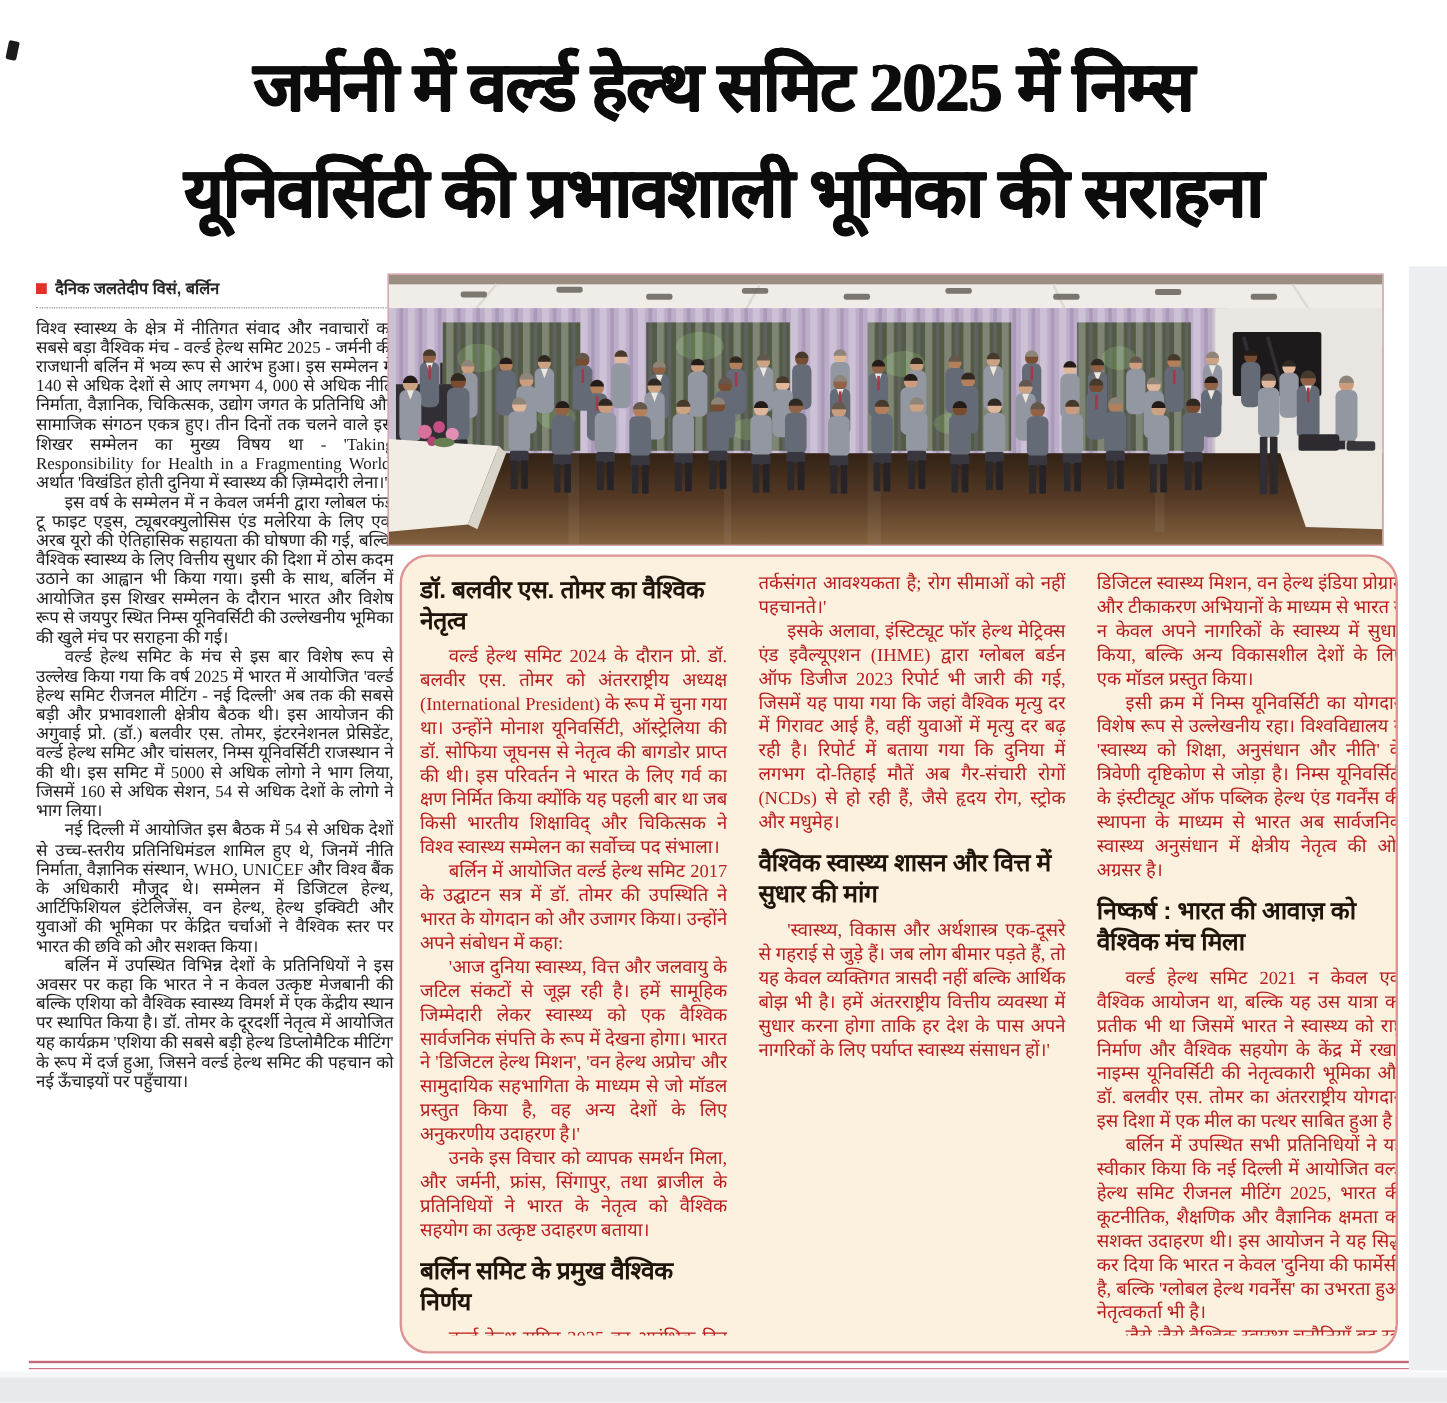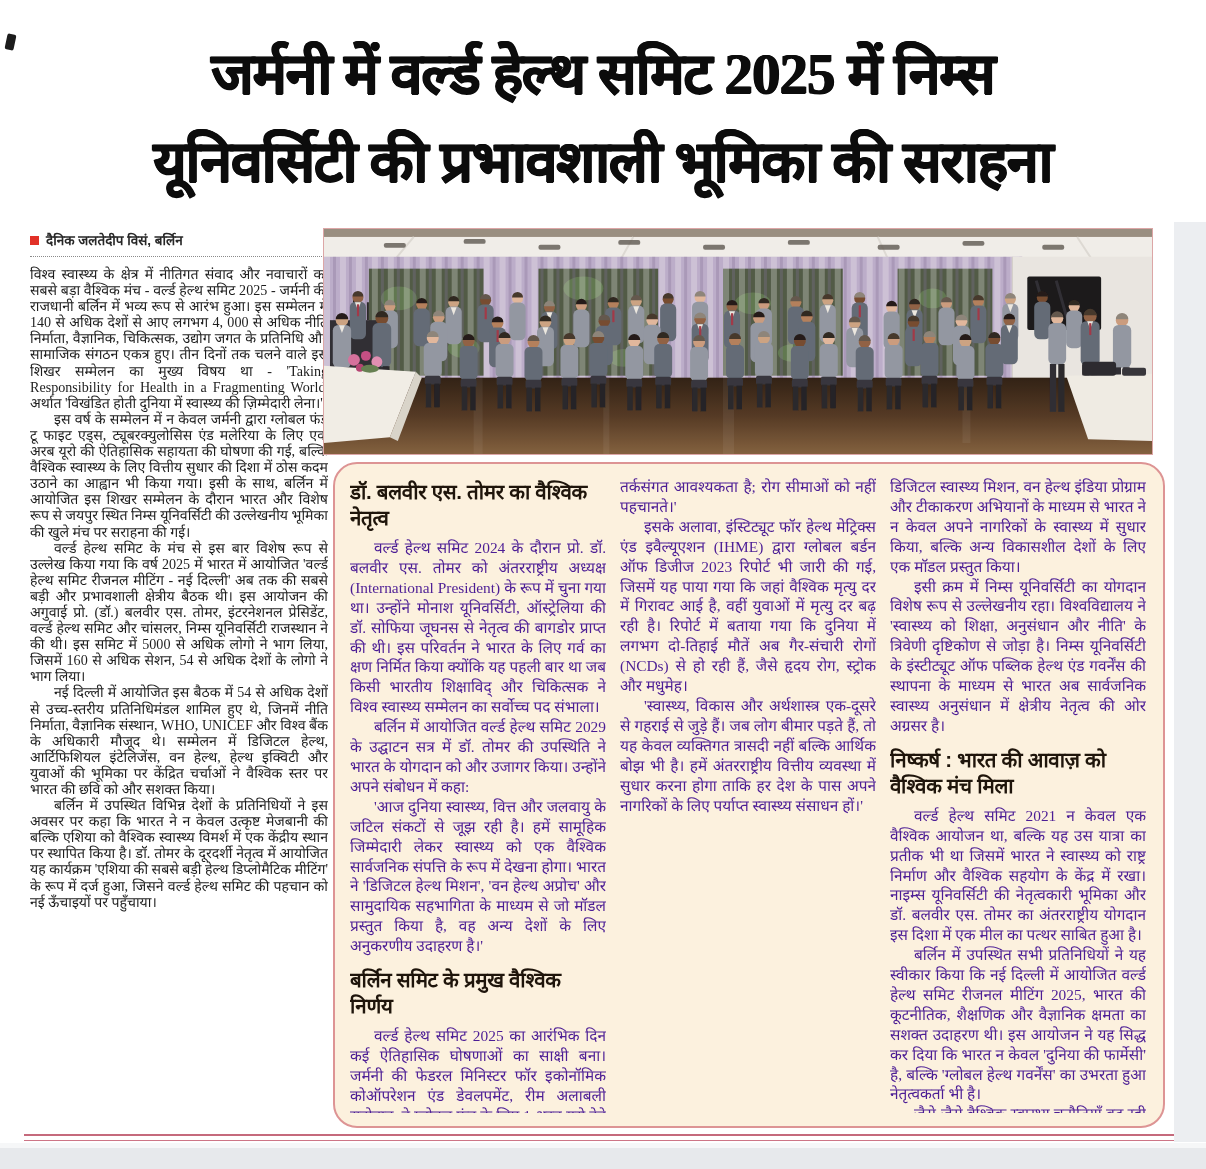--- a/index.html
+++ b/index.html
@@ -22,24 +22,24 @@
   .col1 .para{margin:0;font-size:14.1px;line-height:16.1px;text-align:justify;
               color:#1d1d1d;text-indent:24px;}
   .col1 .no-ind{text-indent:0;}
   
   .photo{position:absolute;left:323px;top:228px;width:830px;height:227px;
          border:1.5px solid #dca6a6;box-sizing:border-box;background:#beaecb;}
   .photo svg{display:block;width:100%;height:100%;}
   
   .hbox{position:absolute;left:333px;top:462px;width:832px;height:666px;box-sizing:border-box;
         background:#fcf1de;border:2.5px solid #dd9494;border-radius:24px;
-        padding:13px 15px;display:flex;gap:14px;overflow:hidden;}
+        padding:13px 15px;display:flex;gap:26px;overflow:hidden;}
   .hcol{flex:0 0 256px;width:256px;height:100%;overflow:hidden;}
   .hcol .para{margin:0;font-size:15.4px;line-height:19.9px;text-align:justify;
-              color:#4c1d95;text-indent:24px;}
+              color:#b91c1c;text-indent:24px;}
   .hcol .no-ind{text-indent:0;}
   .hcol .sec-head{font-family:"Liberation Sans","DejaVu Sans",sans-serif;
                   font-size:20.5px;line-height:26px;font-weight:700;color:#1f150b;
                   margin:11px 0 7px 0;letter-spacing:-0.3px;}
   .hcol .sec-head:first-child{margin-top:2px;}
   
   .bottom-rule{position:absolute;left:24px;top:1134px;width:1162px;height:4px;
                border-top:2.2px solid #c56a7c;border-bottom:1.4px solid #cd7586;}
   .scan-right{position:absolute;left:1174px;top:222px;width:32px;height:920px;background:#eceef1;}
   .scan-bottom{position:absolute;left:0;top:1148px;width:1206px;height:21px;background:#e7e9ec;}
@@ -425,28 +425,30 @@
         <rect x="800" y="140" width="24" height="8" rx="2" fill="#2a2a32"></rect>
       </g>
       <rect width="830" height="227" fill="#f3d9b8" opacity="0.07"></rect>
     </svg>
   </div>
 
   <div class="hbox">
     <div class="hcol">
         <h3 class="sec-head">डॉ. बलवीर एस. तोमर का वैश्विक नेतृत्व</h3>
         <p class="para">वर्ल्ड हेल्थ समिट 2024 के दौरान प्रो. डॉ. बलवीर एस. तोमर को अंतरराष्ट्रीय अध्यक्ष (International President) के रूप में चुना गया था। उन्होंने मोनाश यूनिवर्सिटी, ऑस्ट्रेलिया की डॉ. सोफिया जूघनस से नेतृत्व की बागडोर प्राप्त की थी। इस परिवर्तन ने भारत के लिए गर्व का क्षण निर्मित किया क्योंकि यह पहली बार था जब किसी भारतीय शिक्षाविद् और चिकित्सक ने विश्व स्वास्थ्य सम्मेलन का सर्वोच्च पद संभाला।</p>
-        <p class="para">बर्लिन में आयोजित वर्ल्ड हेल्थ समिट 2029 के उद्घाटन सत्र में डॉ. तोमर की उपस्थिति ने भारत के योगदान को और उजागर किया। उन्होंने अपने संबोधन में कहा:</p>
+        <p class="para">बर्लिन में आयोजित वर्ल्ड हेल्थ समिट 2017 के उद्घाटन सत्र में डॉ. तोमर की उपस्थिति ने भारत के योगदान को और उजागर किया। उन्होंने अपने संबोधन में कहा:</p>
         <p class="para">'आज दुनिया स्वास्थ्य, वित्त और जलवायु के जटिल संकटों से जूझ रही है। हमें सामूहिक जिम्मेदारी लेकर स्वास्थ्य को एक वैश्विक सार्वजनिक संपत्ति के रूप में देखना होगा। भारत ने 'डिजिटल हेल्थ मिशन', 'वन हेल्थ अप्रोच' और सामुदायिक सहभागिता के माध्यम से जो मॉडल प्रस्तुत किया है, वह अन्य देशों के लिए अनुकरणीय उदाहरण है।'</p>
+        <p class="para">उनके इस विचार को व्यापक समर्थन मिला, और जर्मनी, फ्रांस, सिंगापुर, तथा ब्राजील के प्रतिनिधियों ने भारत के नेतृत्व को वैश्विक सहयोग का उत्कृष्ट उदाहरण बताया।</p>
         <h3 class="sec-head">बर्लिन समिट के प्रमुख वैश्विक निर्णय</h3>
         <p class="para">वर्ल्ड हेल्थ समिट 2025 का आरंभिक दिन कई ऐतिहासिक घोषणाओं का साक्षी बना। जर्मनी की फेडरल मिनिस्टर फॉर इकोनॉमिक कोऑपरेशन एंड डेवलपमेंट, रीम अलाबली रादोवान, ने ग्लोबल फंड के लिए 1 अरब यूरो देने की घोषणा की। उन्होंने कहा कि 'स्वास्थ्य सुरक्षा केवल नैतिक कर्तव्य नहीं, बल्कि</p>
       </div>
     <div class="hcol">
         <p class="para no-ind">तर्कसंगत आवश्यकता है; रोग सीमाओं को नहीं पहचानते।'</p>
         <p class="para">इसके अलावा, इंस्टिट्यूट फॉर हेल्थ मेट्रिक्स एंड इवैल्यूएशन (IHME) द्वारा ग्लोबल बर्डन ऑफ डिजीज 2023 रिपोर्ट भी जारी की गई, जिसमें यह पाया गया कि जहां वैश्विक मृत्यु दर में गिरावट आई है, वहीं युवाओं में मृत्यु दर बढ़ रही है। रिपोर्ट में बताया गया कि दुनिया में लगभग दो-तिहाई मौतें अब गैर-संचारी रोगों (NCDs) से हो रही हैं, जैसे हृदय रोग, स्ट्रोक और मधुमेह।</p>
+        <h3 class="sec-head">वैश्विक स्वास्थ्य शासन और वित्त में सुधार की मांग</h3>
         <p class="para">'स्वास्थ्य, विकास और अर्थशास्त्र एक-दूसरे से गहराई से जुड़े हैं। जब लोग बीमार पड़ते हैं, तो यह केवल व्यक्तिगत त्रासदी नहीं बल्कि आर्थिक बोझ भी है। हमें अंतरराष्ट्रीय वित्तीय व्यवस्था में सुधार करना होगा ताकि हर देश के पास अपने नागरिकों के लिए पर्याप्त स्वास्थ्य संसाधन हों।'</p>
       </div>
     <div class="hcol">
         <p class="para no-ind">डिजिटल स्वास्थ्य मिशन, वन हेल्थ इंडिया प्रोग्राम और टीकाकरण अभियानों के माध्यम से भारत ने न केवल अपने नागरिकों के स्वास्थ्य में सुधार किया, बल्कि अन्य विकासशील देशों के लिए एक मॉडल प्रस्तुत किया।</p>
         <p class="para">इसी क्रम में निम्स यूनिवर्सिटी का योगदान विशेष रूप से उल्लेखनीय रहा। विश्वविद्यालय ने 'स्वास्थ्य को शिक्षा, अनुसंधान और नीति' के त्रिवेणी दृष्टिकोण से जोड़ा है। निम्स यूनिवर्सिटी के इंस्टीट्यूट ऑफ पब्लिक हेल्थ एंड गवर्नेंस की स्थापना के माध्यम से भारत अब सार्वजनिक स्वास्थ्य अनुसंधान में क्षेत्रीय नेतृत्व की ओर अग्रसर है।</p>
         <h3 class="sec-head">निष्कर्ष : भारत की आवाज़ को वैश्विक मंच मिला</h3>
         <p class="para">वर्ल्ड हेल्थ समिट 2021 न केवल एक वैश्विक आयोजन था, बल्कि यह उस यात्रा का प्रतीक भी था जिसमें भारत ने स्वास्थ्य को राष्ट्र निर्माण और वैश्विक सहयोग के केंद्र में रखा। नाइम्स यूनिवर्सिटी की नेतृत्वकारी भूमिका और डॉ. बलवीर एस. तोमर का अंतरराष्ट्रीय योगदान इस दिशा में एक मील का पत्थर साबित हुआ है।</p>
         <p class="para">बर्लिन में उपस्थित सभी प्रतिनिधियों ने यह स्वीकार किया कि नई दिल्ली में आयोजित वर्ल्ड हेल्थ समिट रीजनल मीटिंग 2025, भारत की कूटनीतिक, शैक्षणिक और वैज्ञानिक क्षमता का सशक्त उदाहरण थी। इस आयोजन ने यह सिद्ध कर दिया कि भारत न केवल 'दुनिया की फार्मेसी' है, बल्कि 'ग्लोबल हेल्थ गवर्नेंस' का उभरता हुआ नेतृत्वकर्ता भी है।</p>
         <p class="para">जैसे-जैसे वैश्विक स्वास्थ्य चुनौतियाँ बढ़ रही हैं, भारत और निम्स यूनिवर्सिटी जैसे संस्थान भविष्य के स्वास्थ्य-समृद्ध विश्व के निर्माण में केंद्रीय भूमिका निभाते रहेंगे - यही संदेश बर्लिन से पूरी दुनिया के लिए गया।</p>
       </div>

